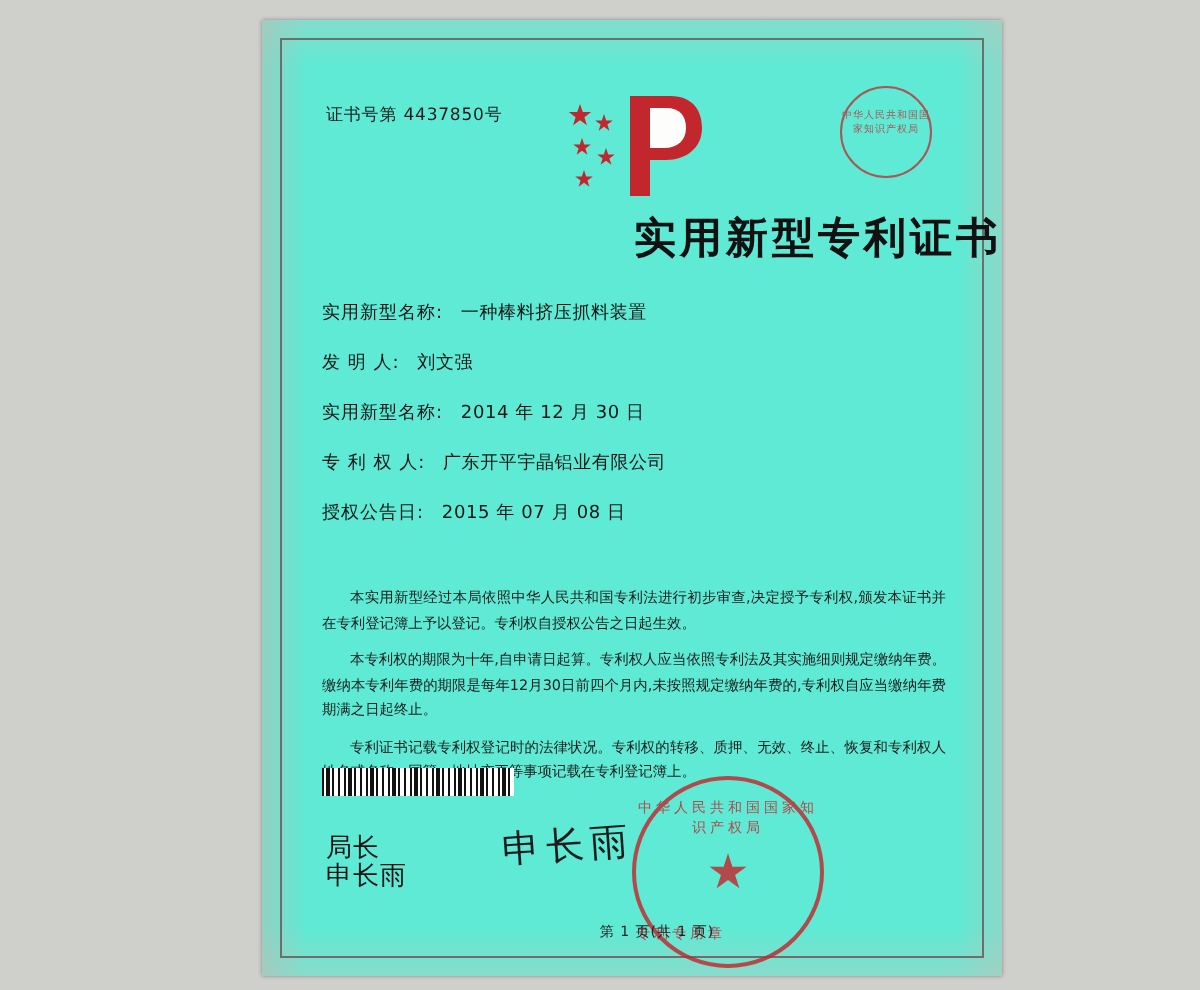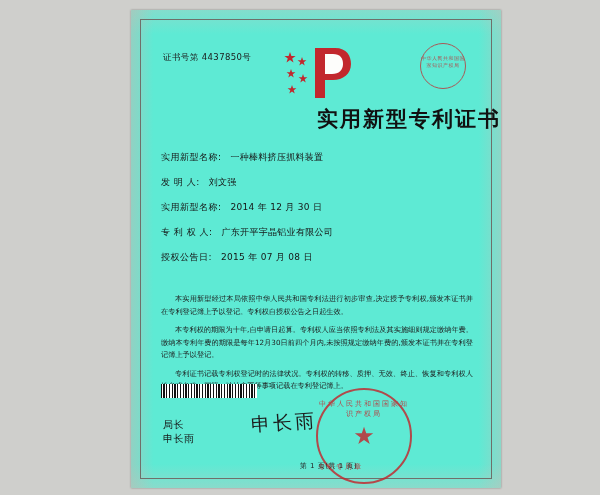--- a/index.html
+++ b/index.html
@@ -153,21 +153,21 @@
       #111 8px, #111 9px,
       #fff 9px, #fff 11px
     );
   }
 
   
   .sig-block {
     position: absolute;
     left: 32px;
     top: 408px;
-    font-size: 10px;
+    font-size: 13px;
     color: #141414;
     line-height: 14px;
     letter-spacing: 0.5px;
   }
   .sig-hand {
     position: absolute;
     left: 120px;
     top: 400px;
     font-family: "DejaVu Serif", serif;
     font-size: 19px;
@@ -290,21 +290,21 @@
         <span class="field-value">广东开平宇晶铝业有限公司</span>
       </div>
       <div class="field-row">
         <span class="field-label">授权公告日:</span>
         <span class="field-value">2015 年 07 月 08 日</span>
       </div>
     </div>
 
     <div class="paragraphs">
       <p>本实用新型经过本局依照中华人民共和国专利法进行初步审查,决定授予专利权,颁发本证书并在专利登记簿上予以登记。专利权自授权公告之日起生效。</p>
-      <p>本专利权的期限为十年,自申请日起算。专利权人应当依照专利法及其实施细则规定缴纳年费。缴纳本专利年费的期限是每年12月30日前四个月内,未按照规定缴纳年费的,颁发本证书并在专利登记簿上予以登记。</p>
+      <p>本专利权的期限为十年,自申请日起算。专利权人应当依照专利法及其实施细则规定缴纳年费。缴纳本专利年费的期限是每年12月30日前四个月内,未按照规定缴纳年费的,专利权自应当缴纳年费期满之日起终止。</p>
       <p>专利证书记载专利权登记时的法律状况。专利权的转移、质押、无效、终止、恢复和专利权人姓名或名称、国籍、地址变更等事项记载在专利登记簿上。</p>
     </div>
 
     <div class="barcode"></div>
 
     <div class="sig-block">
       <div>局长</div>
       <div>申长雨</div>
     </div>
     <div class="sig-hand">申长雨</div>

